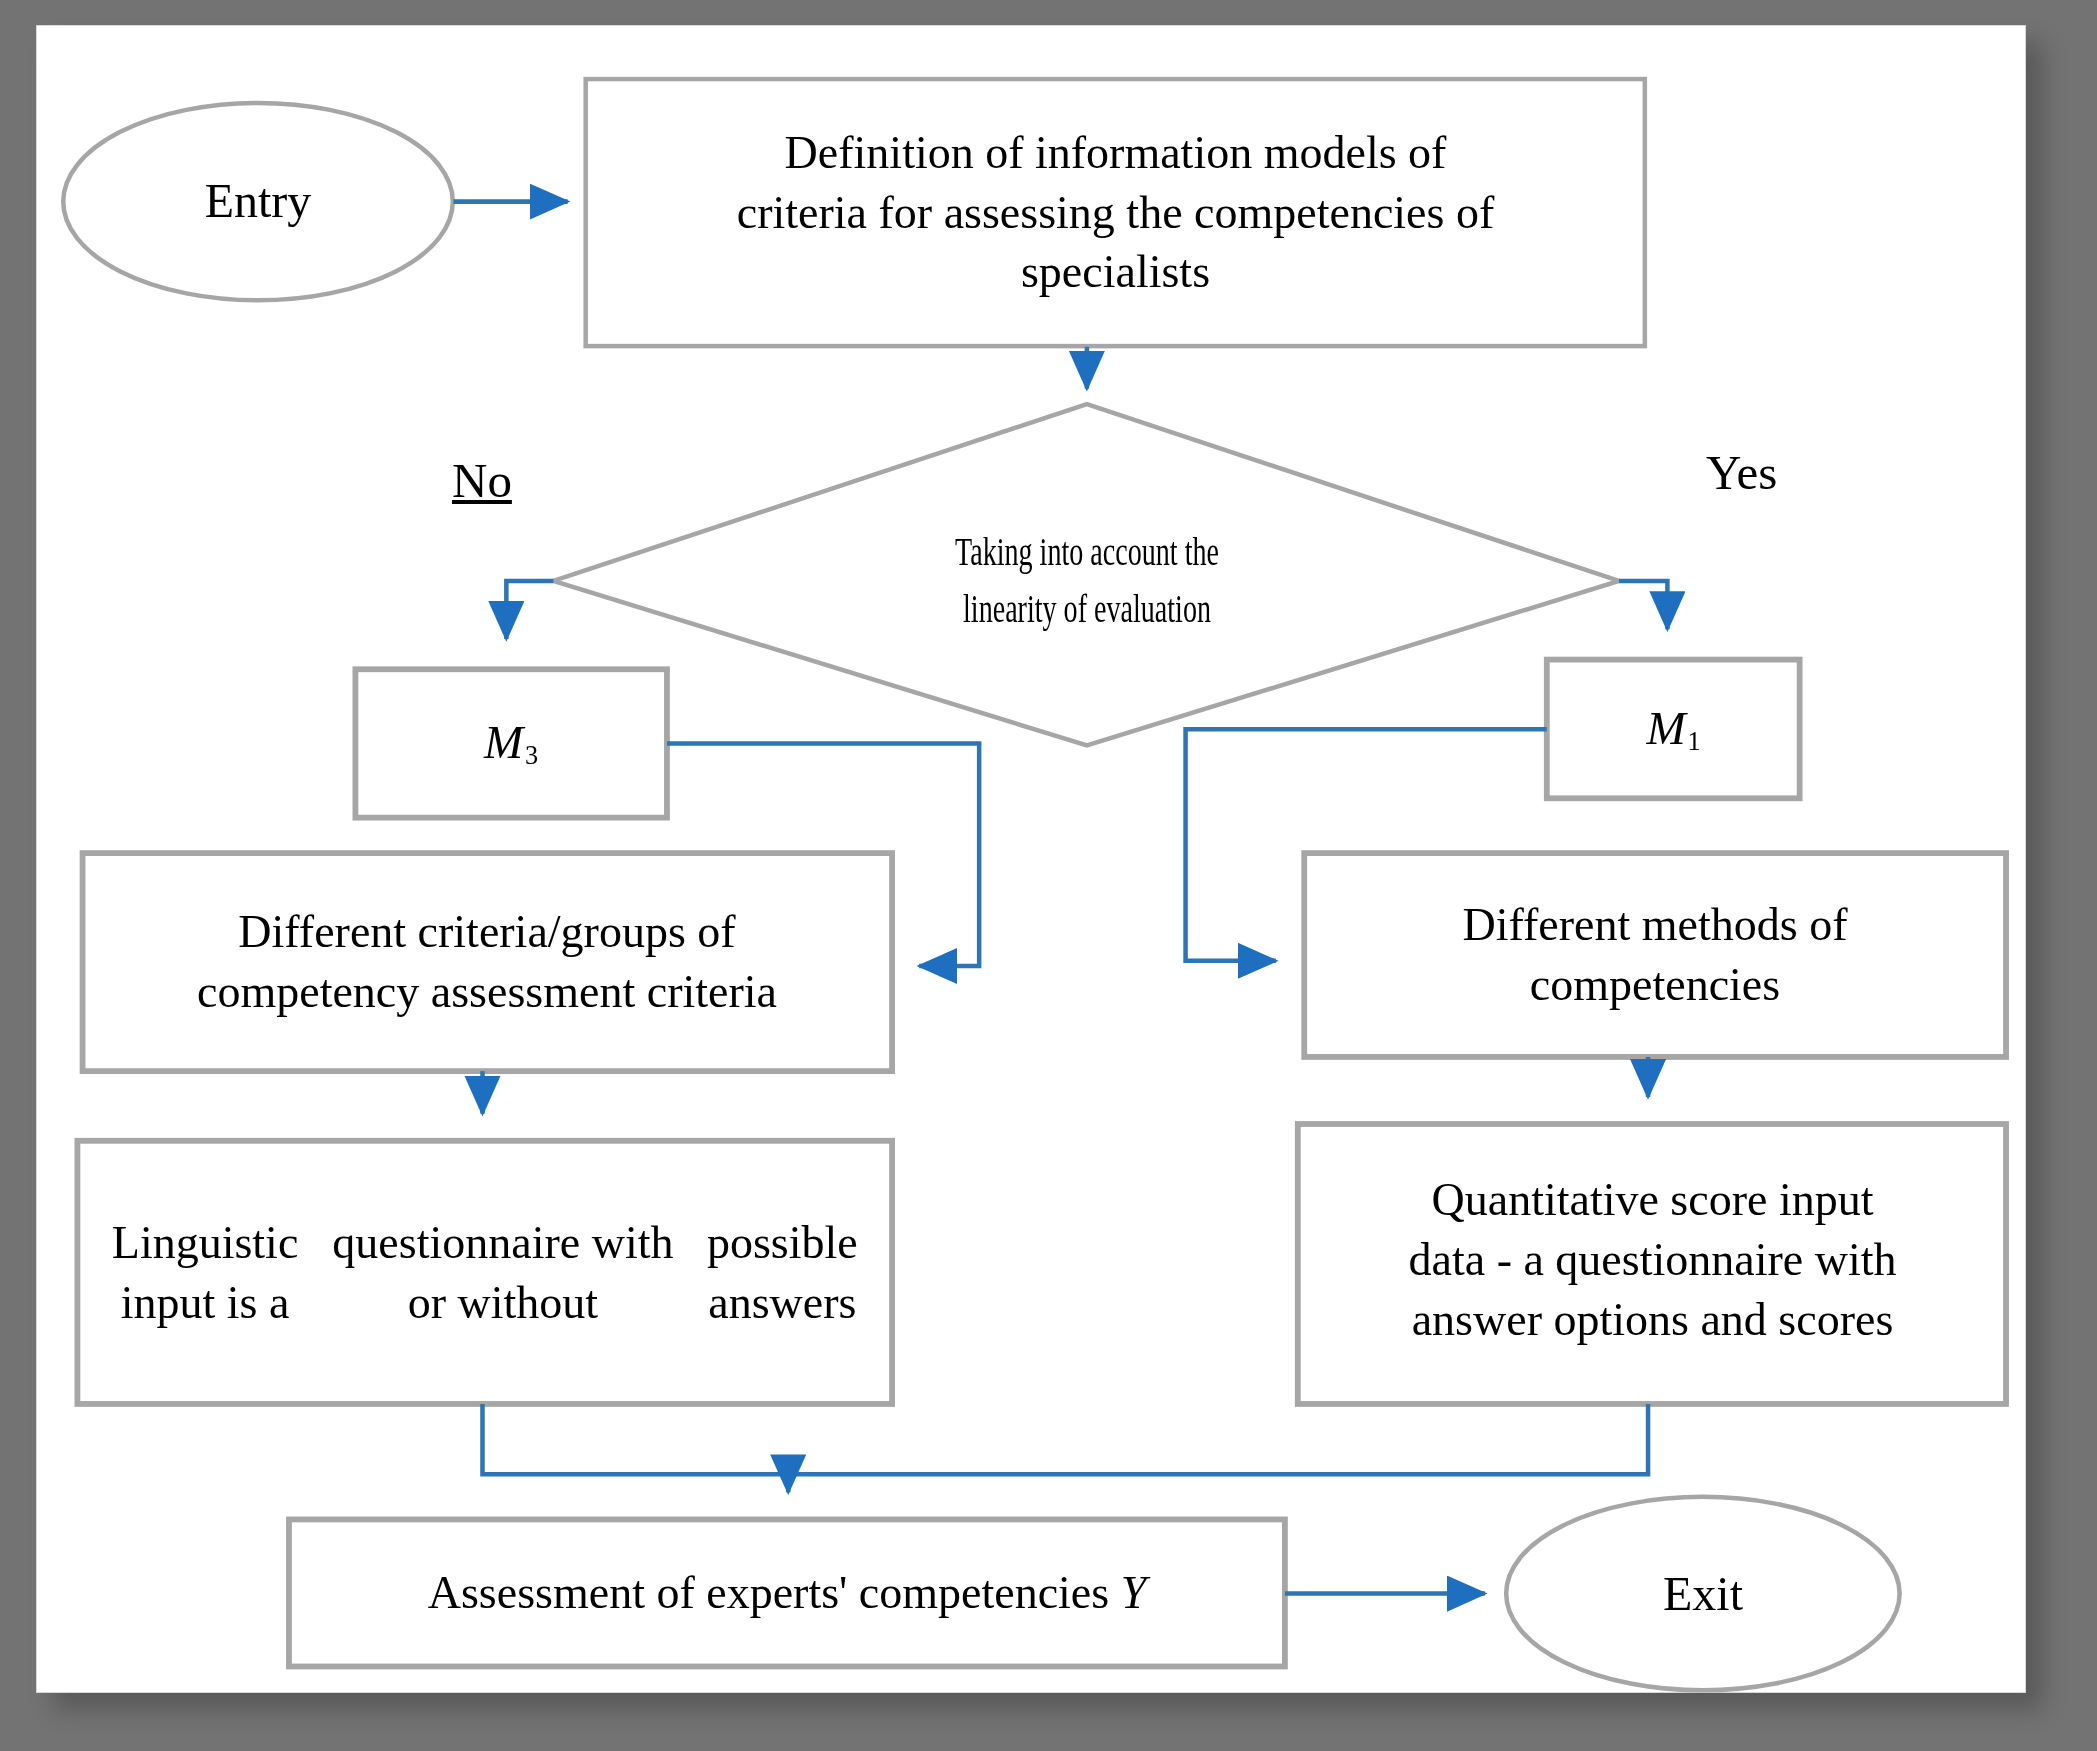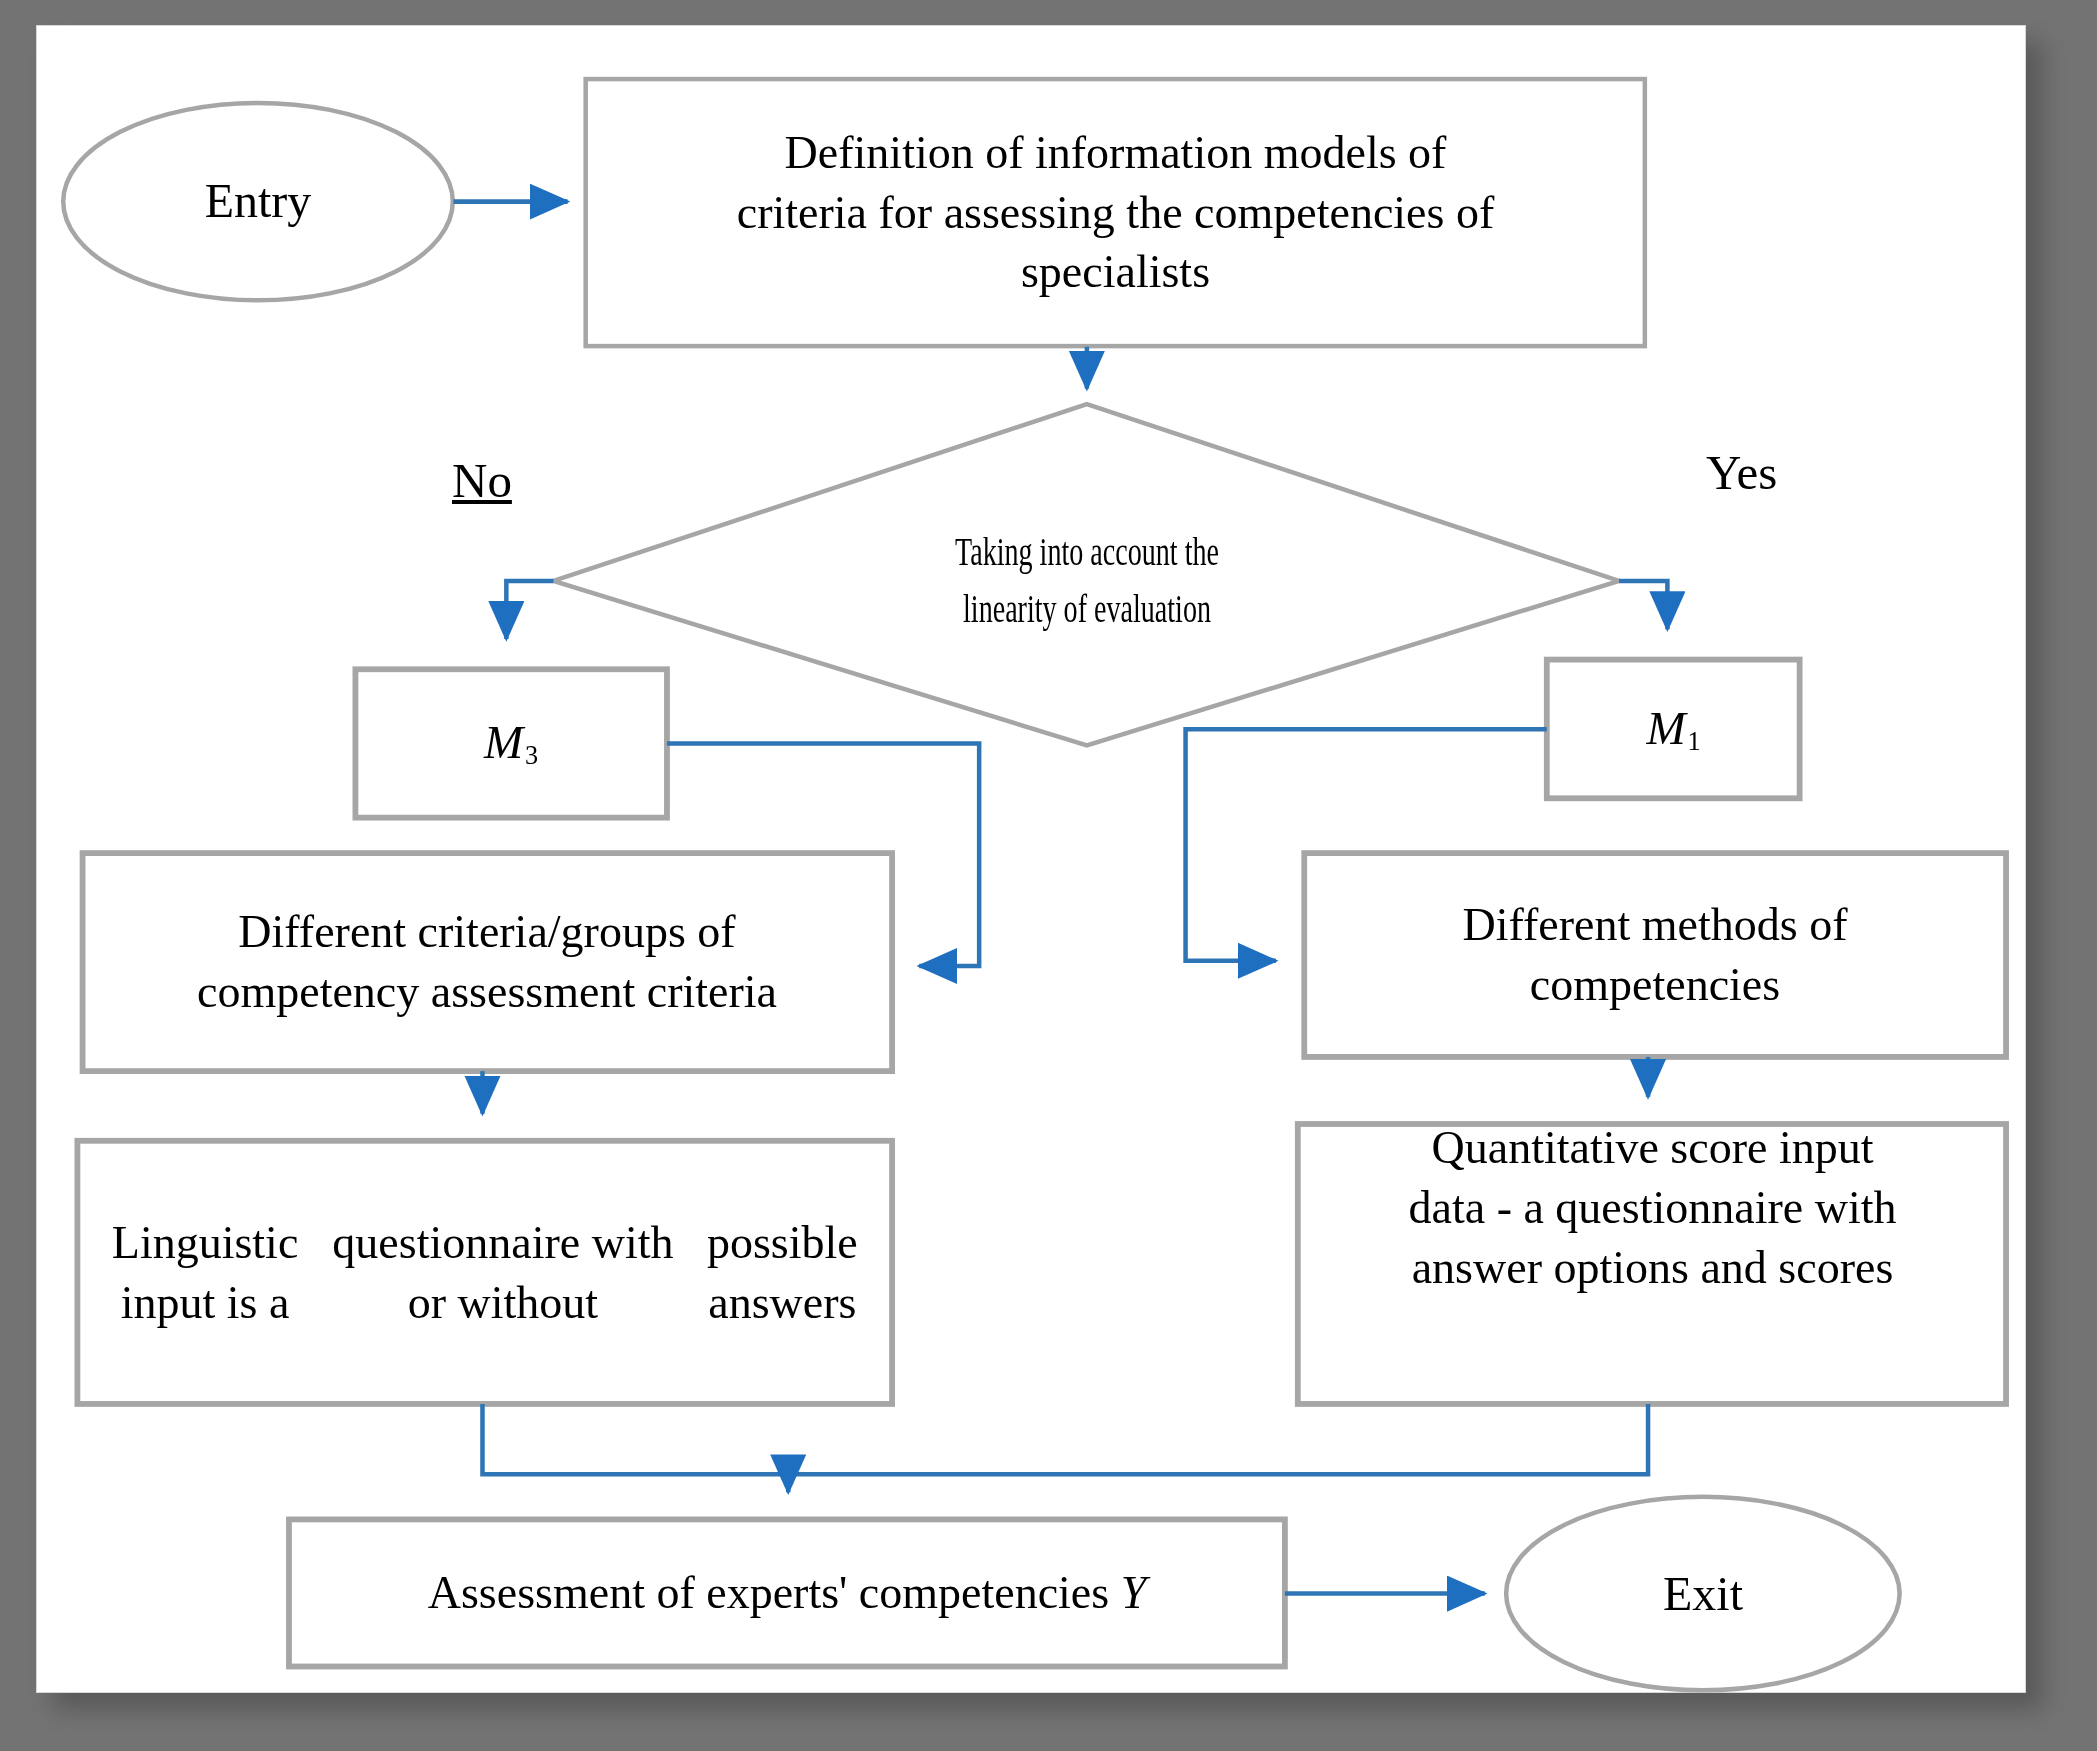--- a/index.html
+++ b/index.html
@@ -164,21 +164,21 @@
     <span>Different methods of</span>
     <span>competencies</span>
   </div>
 
   <div class="node-text n-box" style="left:85px; top:1141px; width:799px; height:263px; flex-direction:row;">
     <span>Linguistic input is a</span>
     <span>questionnaire with or without</span>
     <span>possible answers</span>
   </div>
 
-  <div class="node-text n-box" style="left:1306px; top:1068px; width:693px; height:280px; flex-direction:column;align-items:center;">
+  <div class="node-text n-box" style="left:1306px; top:1120px; width:693px; height:280px; flex-direction:column;align-items:center;">
     <span>Quantitative score input</span>
     <span>data - a questionnaire with</span>
     <span>answer options and scores</span>
   </div>
 
   <div class="node-text n-box" style="left:289px; top:1519px; width:996px; height:147px;">
     <span><span>Assessment of experts' competencies </span><span class="ital">Y</span></span>
   </div>
 
   <div class="node-text n-oval" style="left:1506px; top:1497px; width:394px; height:194px;align-items:center;">

